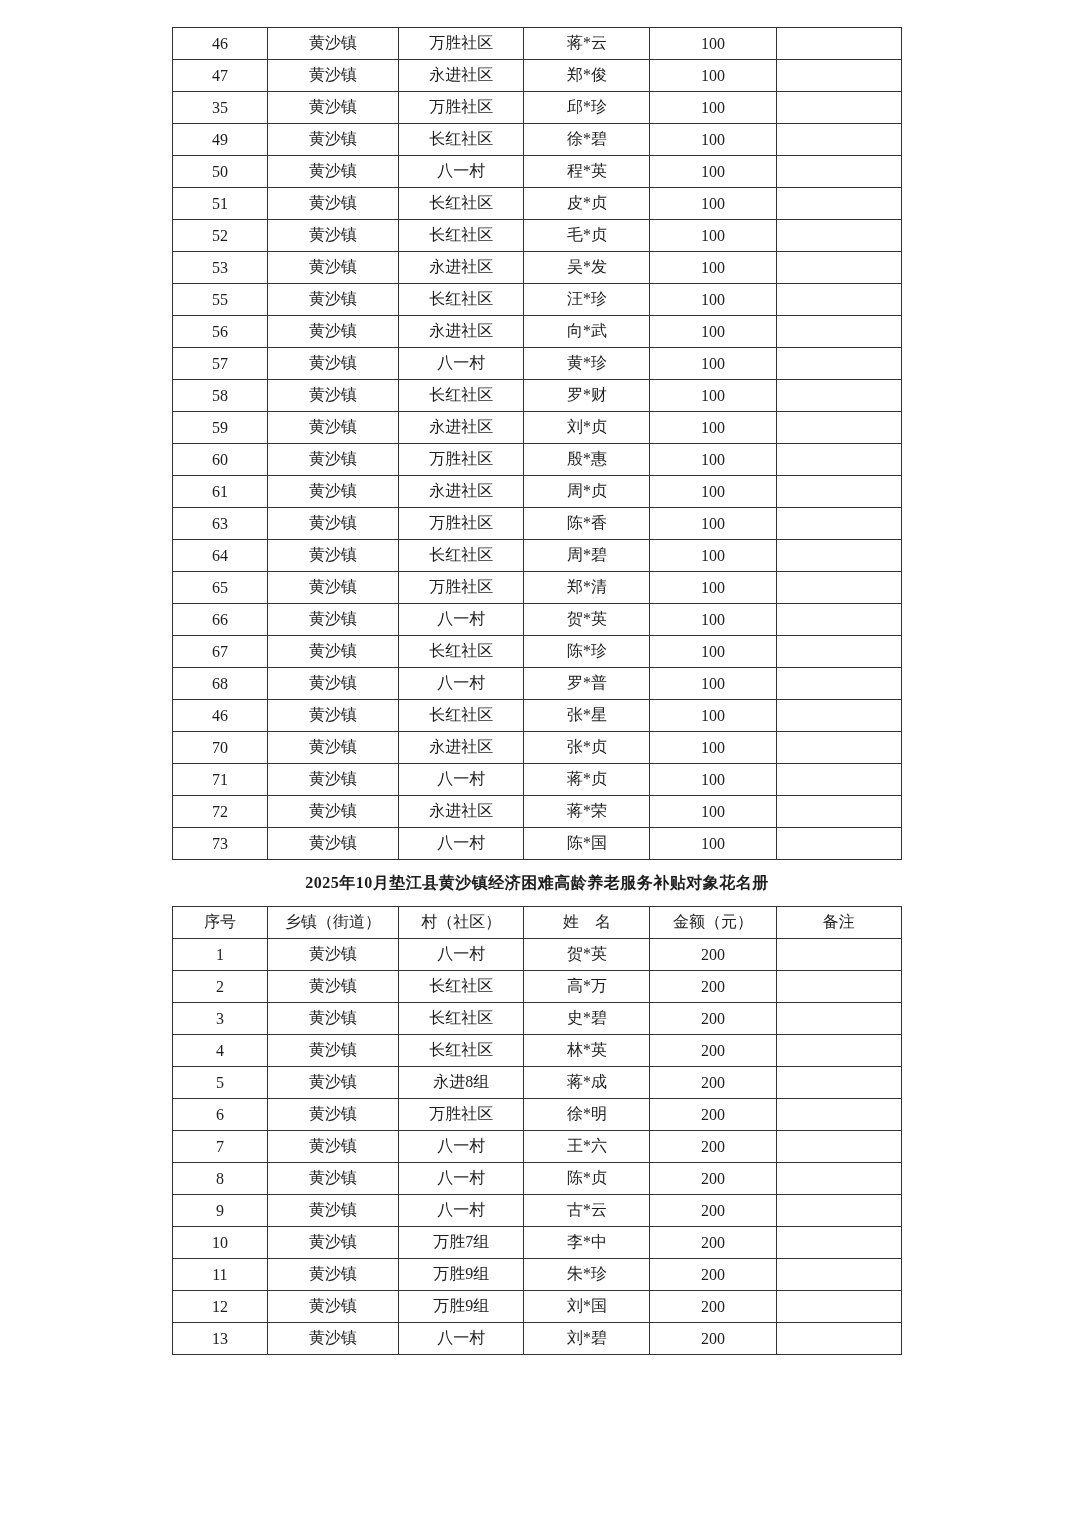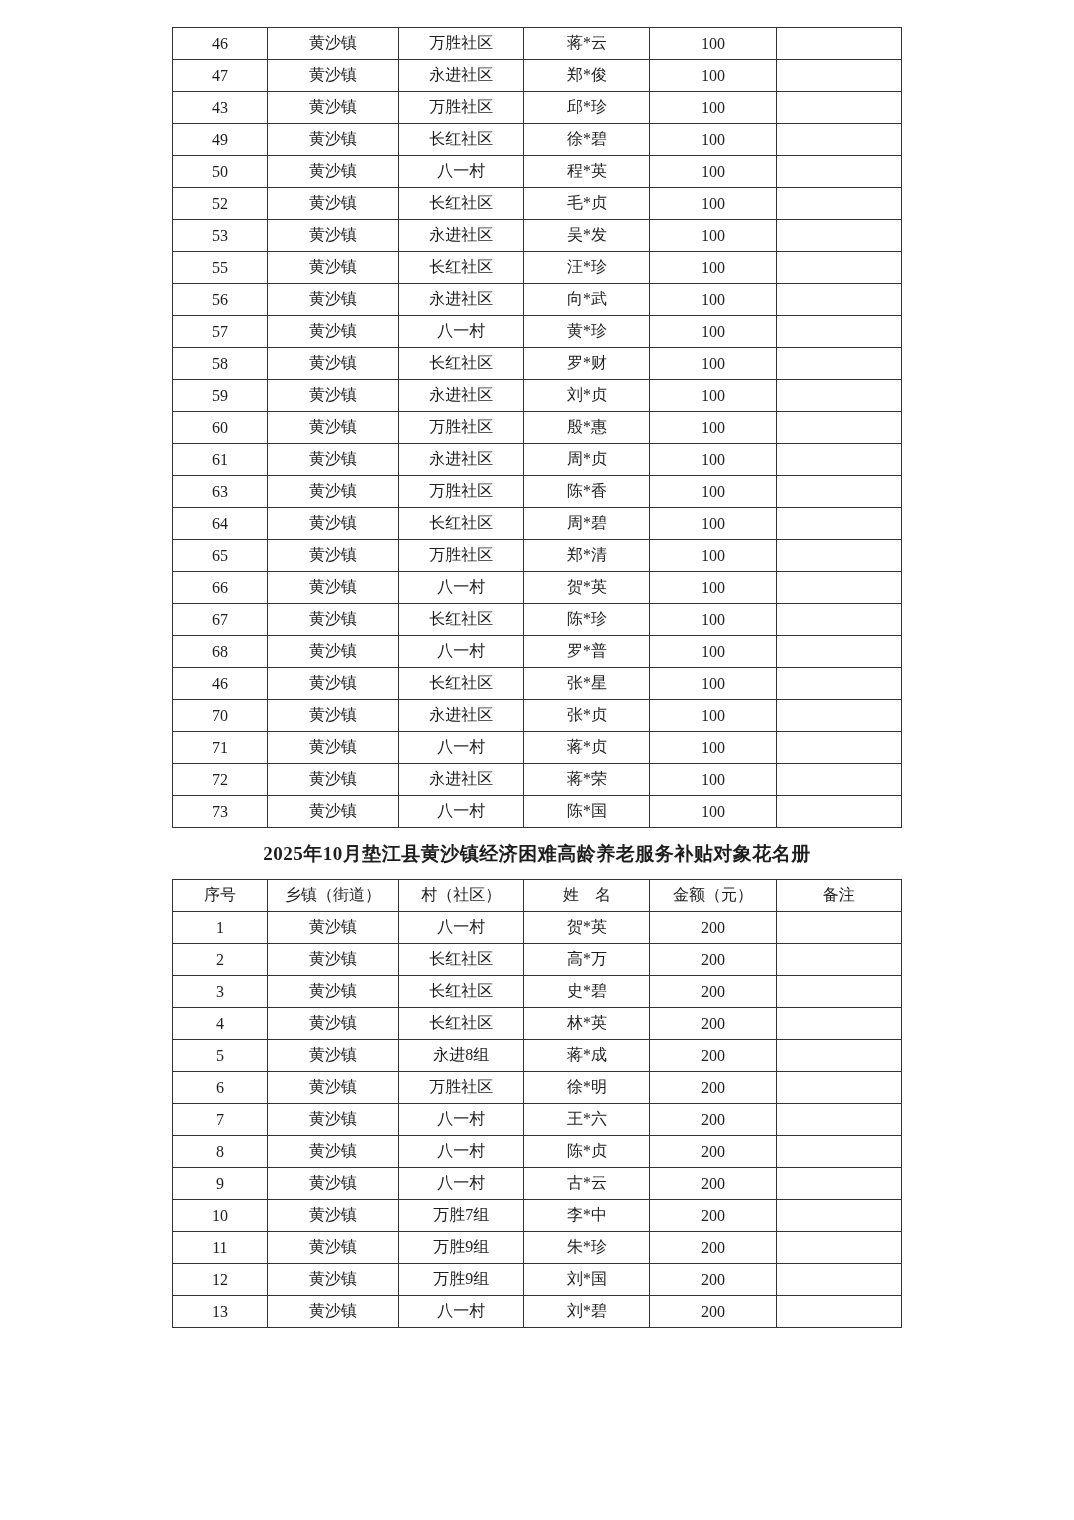--- a/index.html
+++ b/index.html
@@ -38,21 +38,21 @@
     vertical-align: middle;
     font-size: 16px;
     font-weight: normal;
     height: 31px;
     padding: 0 2px;
     white-space: nowrap;
     overflow: hidden;
   }
   .roster-title {
     text-align: center;
-    font-size: 19px;
+    font-size: 16px;
     font-weight: bold;
     margin: 13px 0 12px 0;
     letter-spacing: 0.5px;
   }
 </style>
 </head>
 <body>
 
 <div class="page">
   <div class="sheet">
@@ -77,40 +77,48 @@
           </tr>
           <tr>
             <td>47</td>
             <td>黄沙镇</td>
             <td>永进社区</td>
             <td>郑*俊</td>
             <td>100</td>
             <td></td>
           </tr>
           <tr>
-            <td>43</td>
+            <td>35</td>
             <td>黄沙镇</td>
             <td>万胜社区</td>
             <td>邱*珍</td>
             <td>100</td>
             <td></td>
           </tr>
           <tr>
             <td>49</td>
             <td>黄沙镇</td>
             <td>长红社区</td>
             <td>徐*碧</td>
             <td>100</td>
             <td></td>
           </tr>
           <tr>
             <td>50</td>
             <td>黄沙镇</td>
             <td>八一村</td>
             <td>程*英</td>
+            <td>100</td>
+            <td></td>
+          </tr>
+          <tr>
+            <td>51</td>
+            <td>黄沙镇</td>
+            <td>长红社区</td>
+            <td>皮*贞</td>
             <td>100</td>
             <td></td>
           </tr>
           <tr>
             <td>52</td>
             <td>黄沙镇</td>
             <td>长红社区</td>
             <td>毛*贞</td>
             <td>100</td>
             <td></td>

